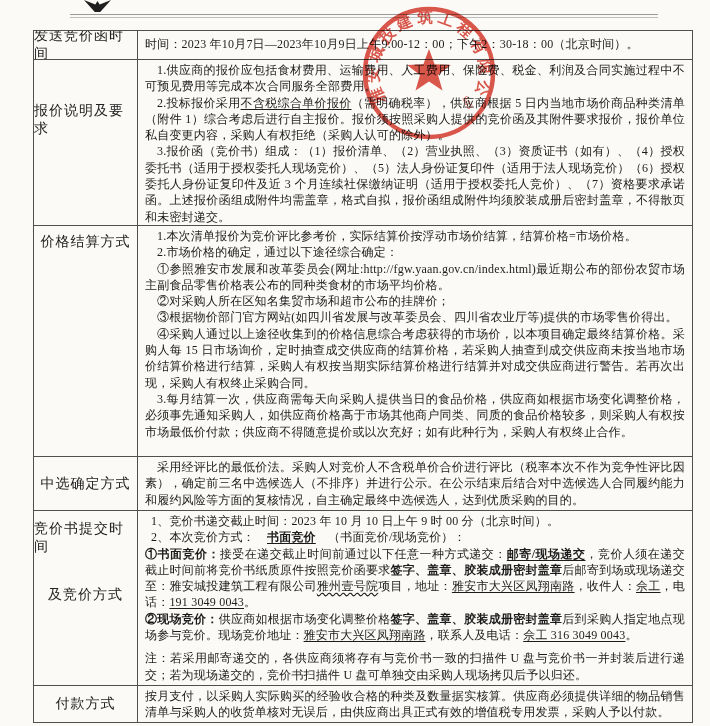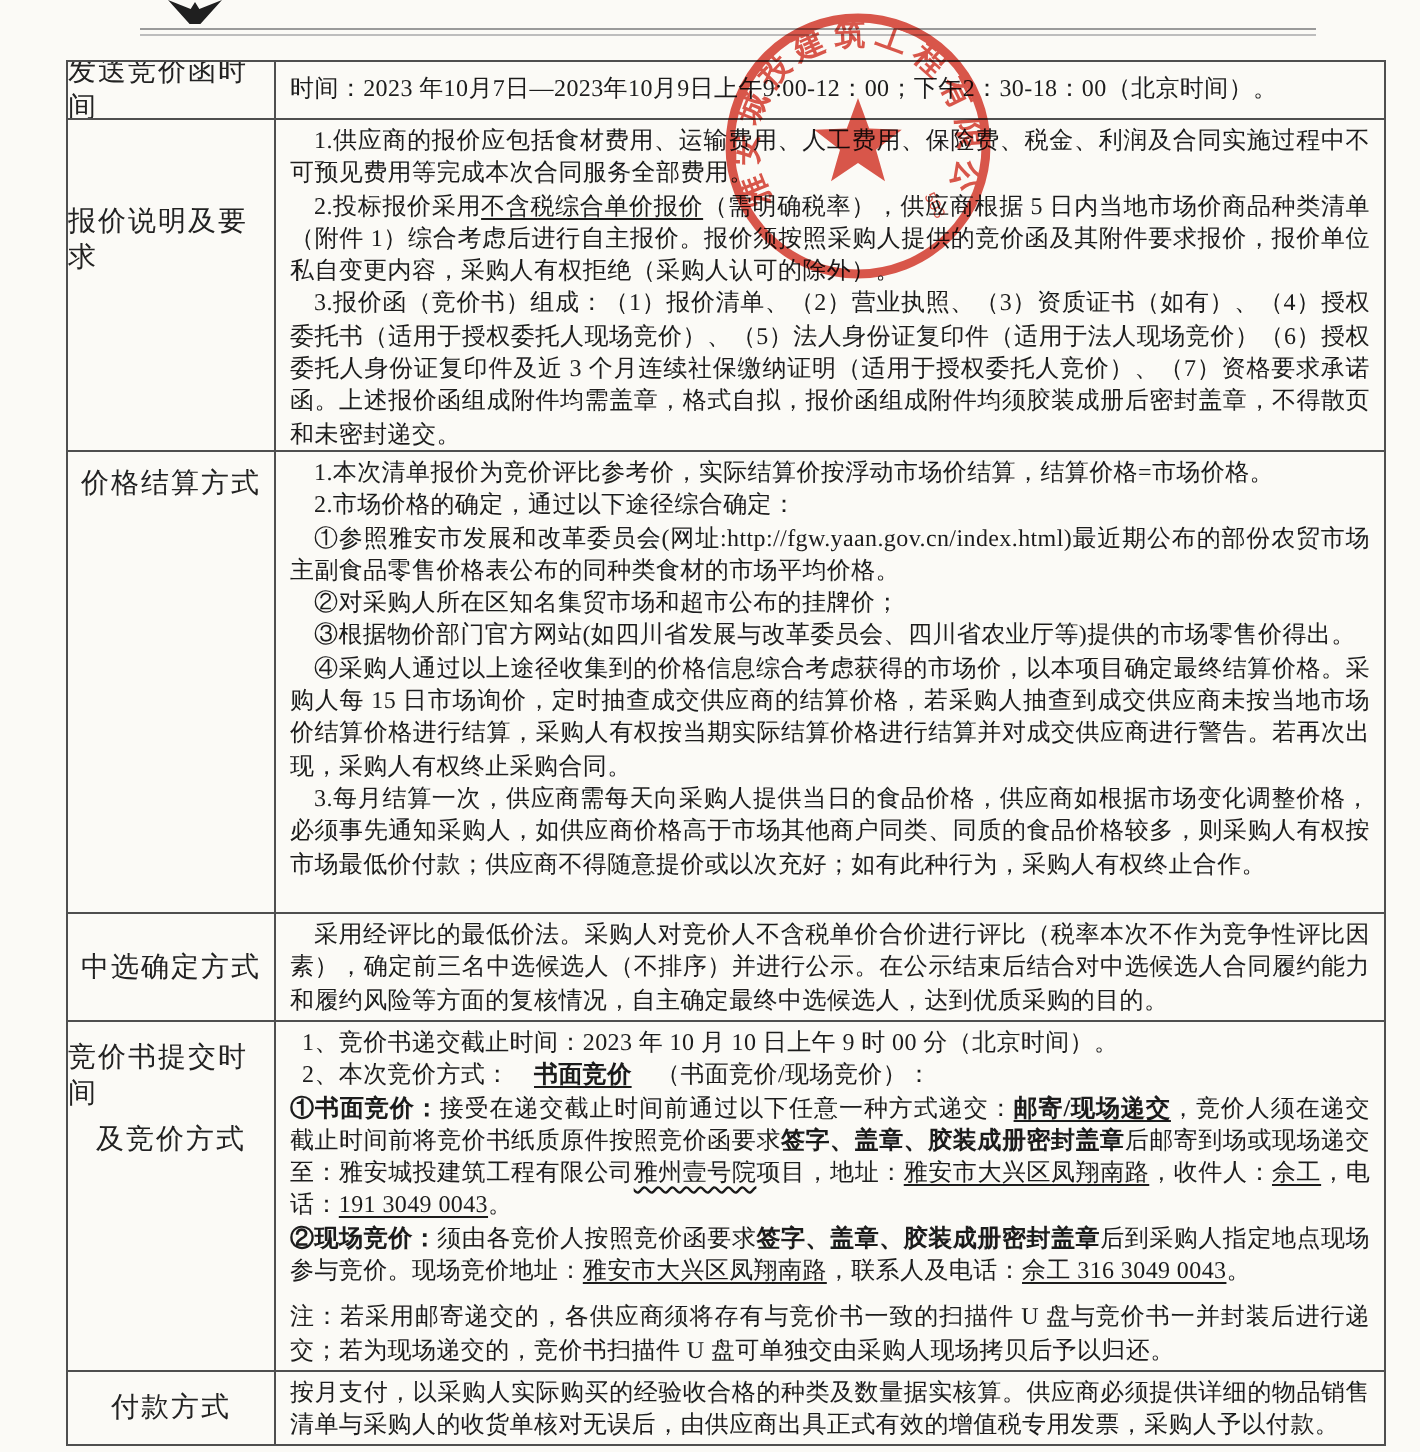--- a/index.html
+++ b/index.html
@@ -34,21 +34,21 @@
   .row-6{height:36px}
   .label-cell{
     flex:0 0 104px;width:104px;box-sizing:border-box;
     border-right:1px solid #4f4f4f;
     display:flex;flex-direction:column;align-items:center;justify-content:center;
     font-size:14px;letter-spacing:1px;color:#222;
   }
   .la-off{justify-content:flex-start;padding-top:42px;}
   .la-top{justify-content:flex-start;padding-top:7px;align-items:center;}
   .la-split{justify-content:flex-start;padding-top:9px;}
-  .la-split div + div{margin-top:5px;text-align:right;}
+  .la-split div + div{margin-top:30px;text-align:right;}
   .content-cell{
     flex:1;box-sizing:border-box;overflow:hidden;
     padding:2px 7px 0 7px;
     font-size:12px;line-height:16.3px;letter-spacing:0.2px;
     text-align:justify;
   }
   .row-1 .content-cell{padding-top:5px;}
   .content-cell p{margin:0;}
   .seg-b{font-weight:bold;}
   .seg-u{text-decoration:underline;text-underline-offset:2px;}
@@ -109,21 +109,21 @@
     </div>
     <div class="row row-5">
       <div class="label-cell la-split">
         <div>竞价书提交时间</div>
         <div>及竞价方式</div>
       </div>
       <div class="content-cell">
         <p style="text-indent: 6px;"><span>1、竞价书递交截止时间：2023 年 10 月 10 日上午 9 时 00 分（北京时间）。</span></p>
         <p style="text-indent: 6px;"><span>2、本次竞价方式：　</span><span class="seg-b seg-u">书面竞价</span><span>　（书面竞价/现场竞价）：</span></p>
         <p><span class="seg-b">①书面竞价：</span><span>接受在递交截止时间前通过以下任意一种方式递交：</span><span class="seg-b seg-u">邮寄/现场递交</span><span>，竞价人须在递交截止时间前将竞价书纸质原件按照竞价函要求</span><span class="seg-b">签字、盖章、胶装成册密封盖章</span><span>后邮寄到场或现场递交至：雅安城投建筑工程有限公司</span><span class="seg-w">雅州壹号院</span><span>项目，地址：</span><span class="seg-u">雅安市大兴区凤翔南路</span><span>，收件人：</span><span class="seg-u">佘工</span><span>，电话：</span><span class="seg-u">191 3049 0043</span><span>。</span></p>
-        <p><span class="seg-b">②现场竞价：</span><span>须由各竞价人按照竞价函要求</span><span class="seg-b">签字、盖章、胶装成册密封盖章</span><span>后到采购人指定地点现场参与竞价。现场竞价地址：</span><span class="seg-u">雅安市大兴区凤翔南路</span><span>，联系人及电话：</span><span class="seg-u">佘工 316 3049 0043</span><span>。</span></p>
+        <p><span class="seg-b">②现场竞价：</span><span>供应商如根据市场变化调整价格</span><span class="seg-b">签字、盖章、胶装成册密封盖章</span><span>后到采购人指定地点现场参与竞价。现场竞价地址：</span><span class="seg-u">雅安市大兴区凤翔南路</span><span>，联系人及电话：</span><span class="seg-u">佘工 316 3049 0043</span><span>。</span></p>
         <p style="margin-top: 7px;"><span>注：若采用邮寄递交的，各供应商须将存有与竞价书一致的扫描件 U 盘与竞价书一并封装后进行递交；若为现场递交的，竞价书扫描件 U 盘可单独交由采购人现场拷贝后予以归还。</span></p>
       </div>
     </div>
     <div class="row row-6">
       <div class="label-cell">
         <div>付款方式</div>
       </div>
       <div class="content-cell">
         <p><span>按月支付，以采购人实际购买的经验收合格的种类及数量据实核算。供应商必须提供详细的物品销售清单与采购人的收货单核对无误后，由供应商出具正式有效的增值税专用发票，采购人予以付款。</span></p>
       </div>

